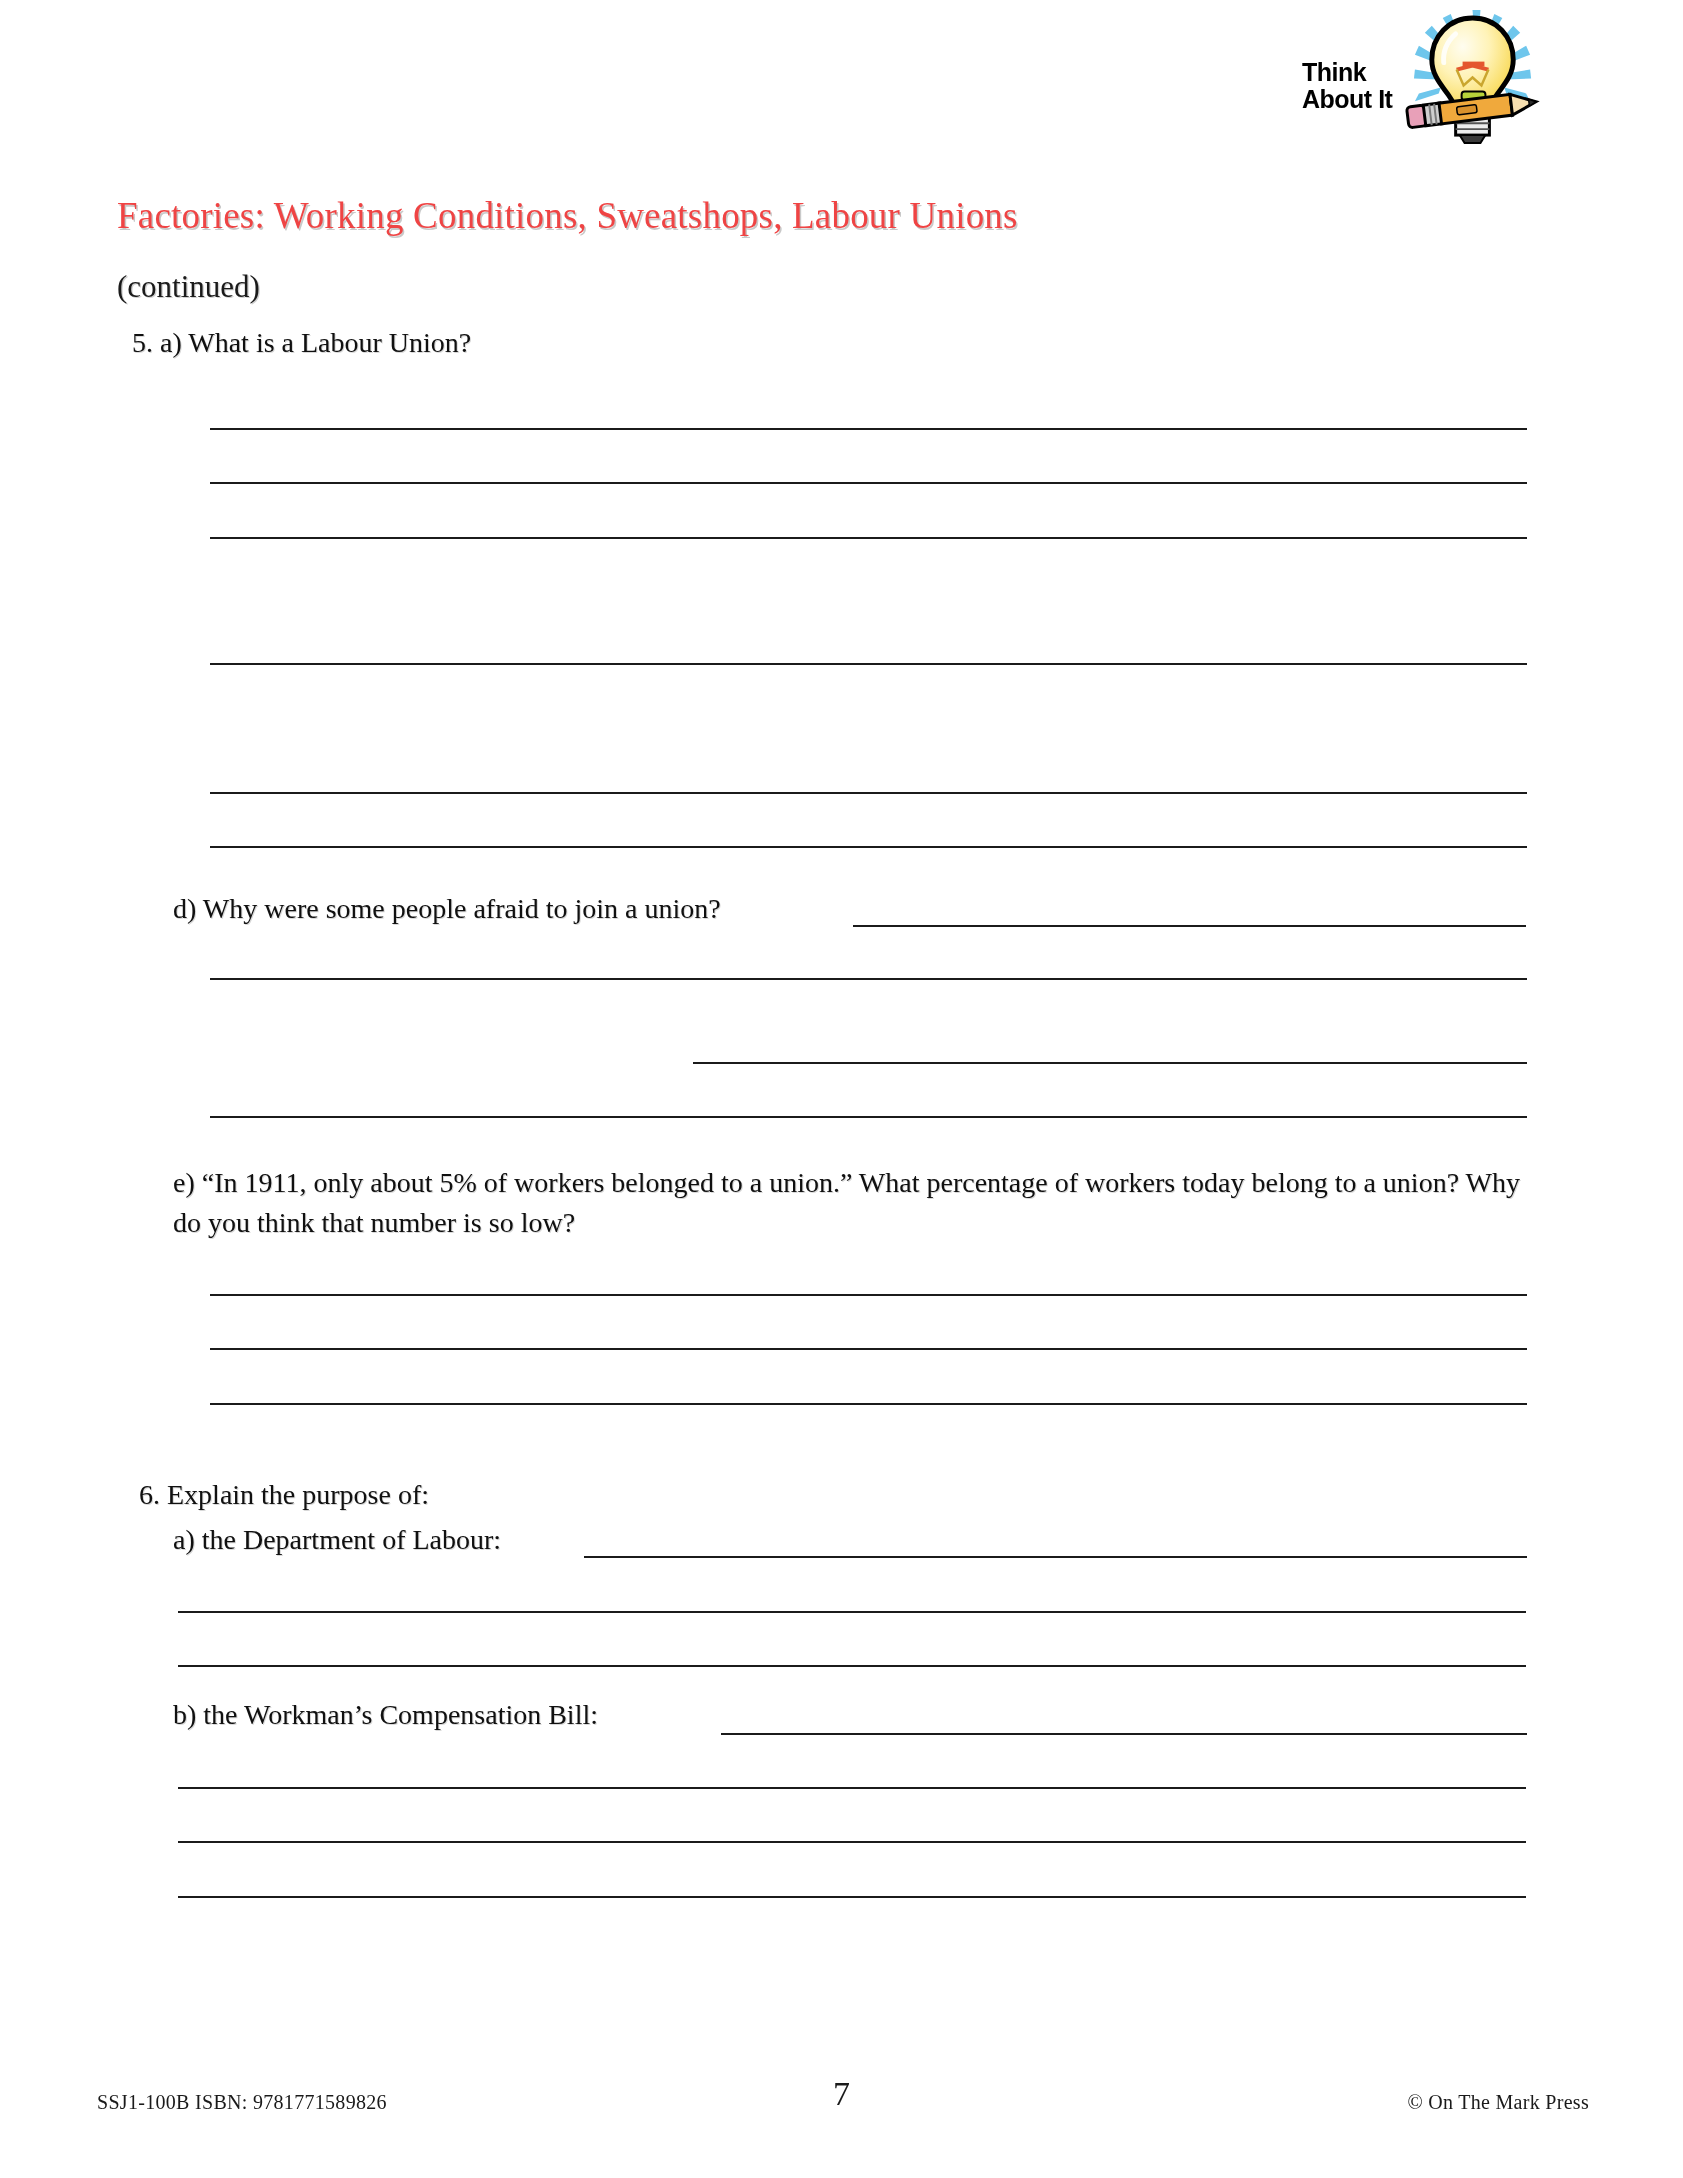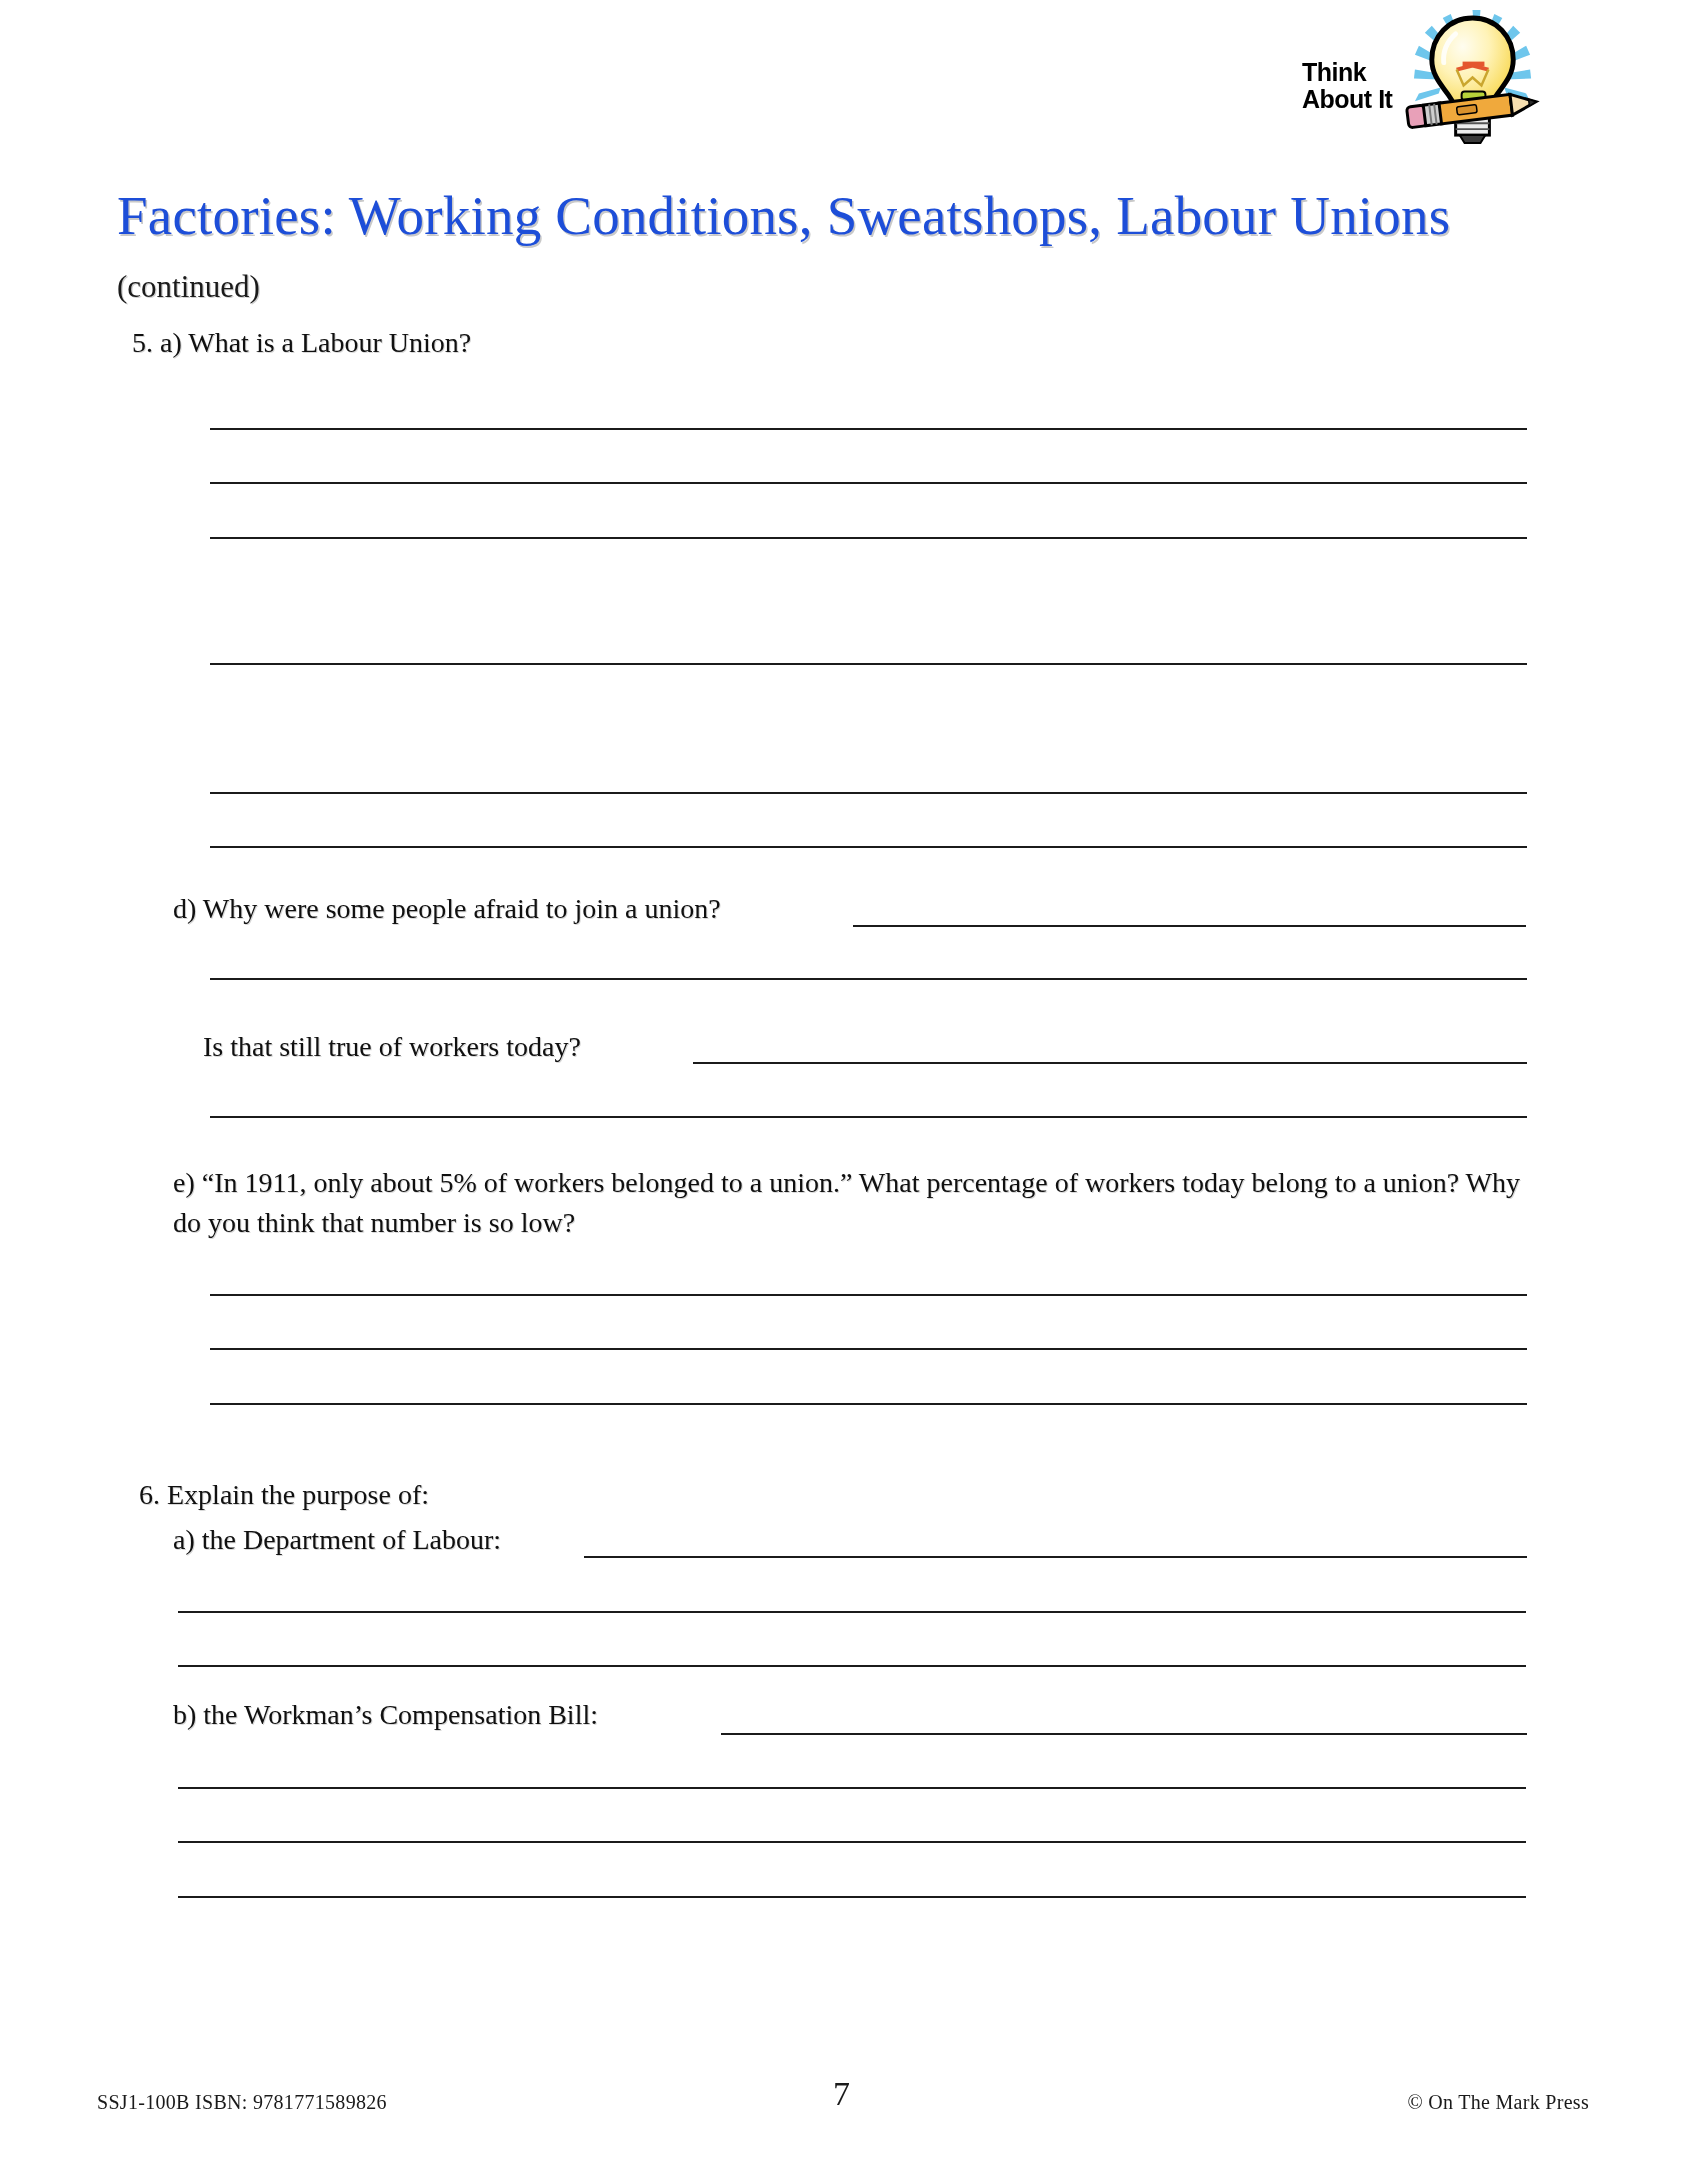--- a/index.html
+++ b/index.html
@@ -51,24 +51,24 @@
     width: 149px;
     height: 139px;
   }
 
   
   .title {
     position: absolute;
     left: 117px;
     top: 188px;
     width: 1445px;
-    font-size: 55px;
+    font-size: 37px;
     line-height: 55px;
     letter-spacing: 0.2px;
-    color: #1d4ed8;
+    color: #ef4444;
     text-shadow: 1.5px 1.5px 0 #c9c9c9;
     white-space: nowrap;
   }
   .continued {
     position: absolute;
     left: 117px;
     top: 269px;
     font-size: 31px;
     line-height: 36px;
     color: #1a1a1a;
@@ -210,23 +210,20 @@
   <div class="rule" style="left:210px; top:792px; width:1317px;"></div>
   <div class="rule" style="left:210px; top:846px; width:1317px;"></div>
 
   <div class="q-text" style="left:173px; top:889px;">
     <span>d) </span>
     <span>Why were some people afraid to join a union?</span>
   </div>
   <div class="rule" style="left:853px; top:925px; width:673px;"></div>
   <div class="rule" style="left:210px; top:978px; width:1317px;"></div>
 
-  <div class="q-text" style="left:203px; top:1027px;">
-    <span>Is that still true of workers today?</span>
-  </div>
   <div class="rule" style="left:693px; top:1062px; width:834px;"></div>
   <div class="rule" style="left:210px; top:1116px; width:1317px;"></div>
 
   <div class="q-text wrap" style="left:173px; top:1163px; width:1356px; text-indent:0;">
     <span>e) </span>
     <span>“In 1911, only about 5% of workers belonged to a union.” What percentage of workers today belong to a union? Why do you think that number is so low?</span>
   </div>
   <div class="rule" style="left:210px; top:1294px; width:1317px;"></div>
   <div class="rule" style="left:210px; top:1348px; width:1317px;"></div>
   <div class="rule" style="left:210px; top:1403px; width:1317px;"></div>

